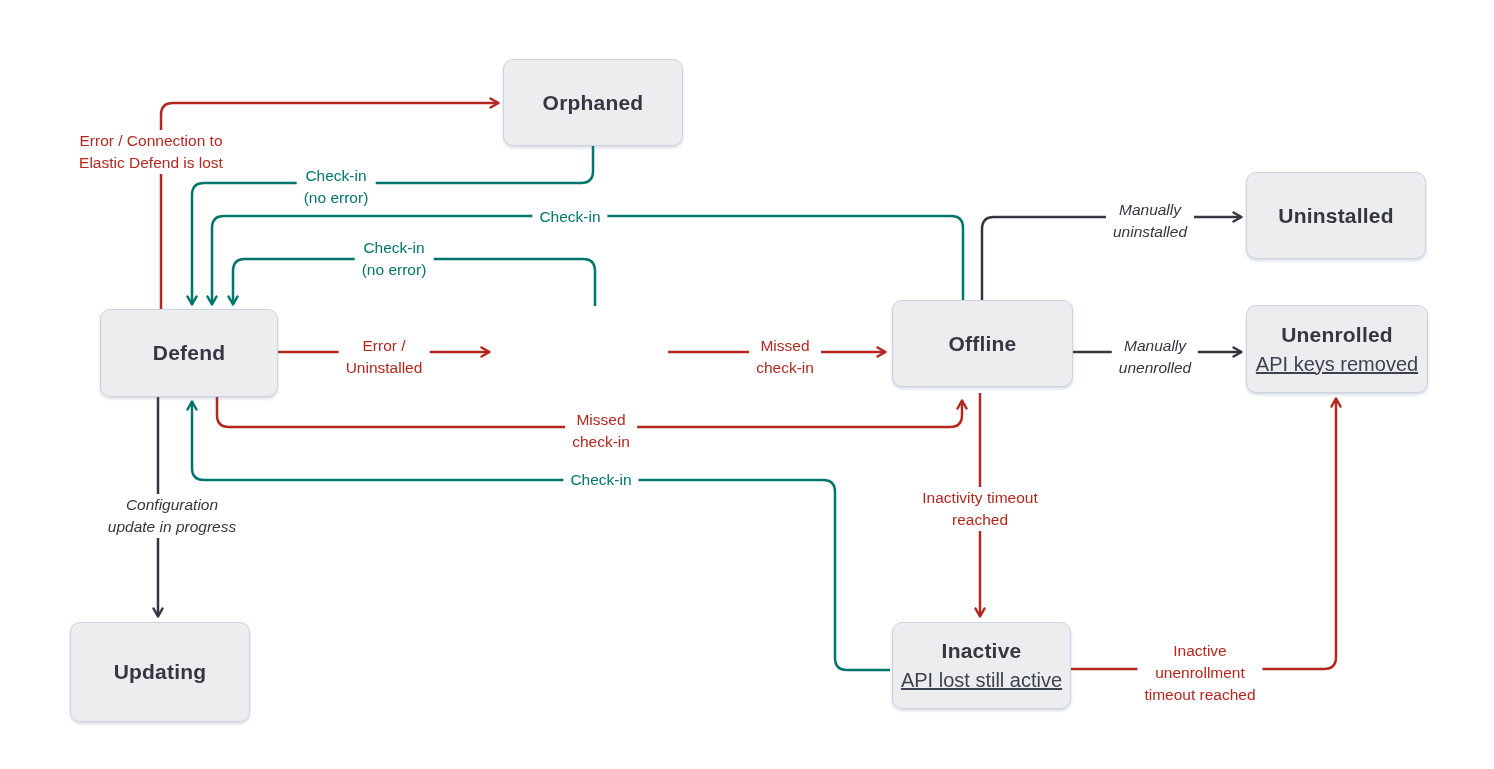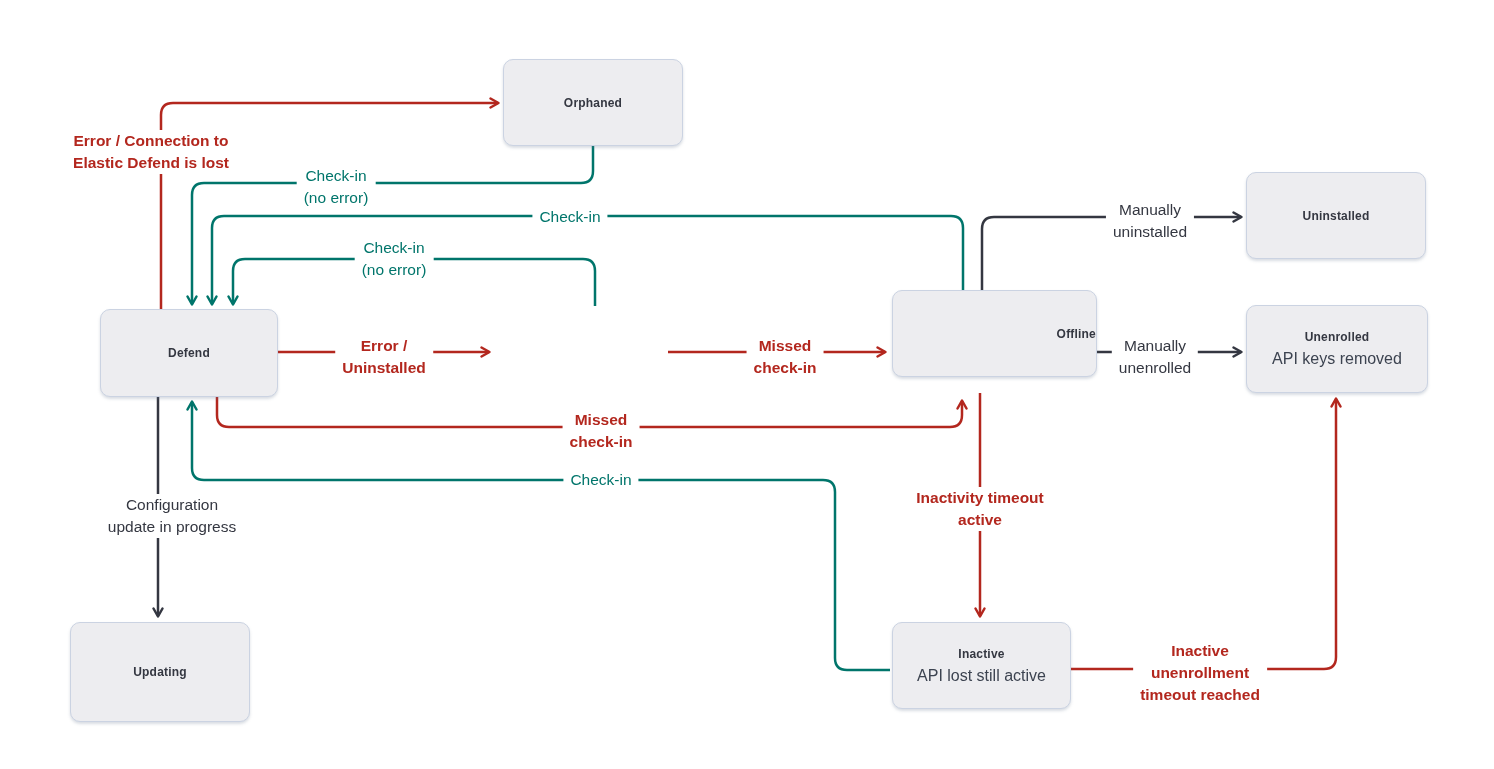--- a/index.html
+++ b/index.html
@@ -14,29 +14,29 @@
   path.e-dark{stroke:var(--dark);}
   .mk{fill:none;stroke-width:2.5px;stroke-linecap:round;stroke-linejoin:round;}
   .mk-red{stroke:var(--red);}
   .mk-teal{stroke:var(--teal);}
   .mk-dark{stroke:var(--dark);}
   .node{
     position:absolute;background:var(--node_fill);border:1.5px solid var(--node_border);
     border-radius:10px;display:flex;flex-direction:column;align-items:center;justify-content:center;
     gap:6px;box-shadow:0 2px 3px rgba(105,120,145,.25);box-sizing:border-box;
   }
-  .node .title{font-weight:700;font-size:12px;color:var(--dark);letter-spacing:.2px;}
-  .node .sub{font-size:16px;color:#3c4350;}
+  .node .title{font-weight:700;font-size:21px;color:var(--dark);letter-spacing:.2px;}
+  .node .sub{font-size:20px;color:#3c4350;text-decoration:underline;}
   .lbl{
     position:absolute;transform:translateX(-50%);background:#fff;padding:0 7px;
     text-align:center;font-size:15.5px;line-height:22px;white-space:pre-line;
   }
-  .lbl-red{color:var(--red);font-weight:bold;}
+  .lbl-red{color:var(--red);}
   .lbl-teal{color:var(--teal);}
-  .lbl-dark{color:var(--dark);}
+  .lbl-dark{color:var(--dark);font-style:italic;}
 </style>
 </head>
 <body>
 
 <div id="stage">
 
   <svg id="wires" width="1494" height="769" viewBox="0 0 1494 769">
     <defs>
       <marker id="arr-red" viewBox="0 0 14 14" refX="10.5" refY="7" markerWidth="14" markerHeight="14" markerUnits="userSpaceOnUse" orient="auto">
         <path class="mk mk-red" d="M3,2.5 L11,7 L3,11.5"></path>
@@ -72,21 +72,21 @@
 
   <div class="node" style="left:1246px;top:172px;width:180px;height:87px;">
     <span class="title">Uninstalled</span>
   </div>
 
   <div class="node" style="left:100px;top:309px;width:178px;height:88px;">
     <span class="title">Defend</span>
   </div>
 
 
-  <div class="node" style="left:892px;top:290px;width:205px;height:87px;align-items:flex-end;">
+  <div class="node" style="left:892px;top:300px;width:181px;height:87px;">
     <span class="title">Offline</span>
   </div>
 
   <div class="node" style="left:1246px;top:305px;width:182px;height:88px;">
     <span class="title">Unenrolled</span>
     <span class="sub">API keys removed</span>
   </div>
 
   <div class="node" style="left:70px;top:622px;width:180px;height:100px;">
     <span class="title">Updating</span>
@@ -111,18 +111,18 @@
   <div class="lbl lbl-red" style="left:785px;top:335px;">Missed
 check-in</div>
   <div class="lbl lbl-dark" style="left:1155px;top:335px;">Manually
 unenrolled</div>
   <div class="lbl lbl-red" style="left:601px;top:409px;">Missed
 check-in</div>
   <div class="lbl lbl-teal" style="left:601px;top:469px;">Check-in</div>
   <div class="lbl lbl-dark" style="left:172px;top:494px;">Configuration
 update in progress</div>
   <div class="lbl lbl-red" style="left:980px;top:487px;">Inactivity timeout
-active</div>
+reached</div>
   <div class="lbl lbl-red" style="left:1200px;top:640px;">Inactive
 unenrollment
 timeout reached</div>
 
 </div>
 
 </body></html>

